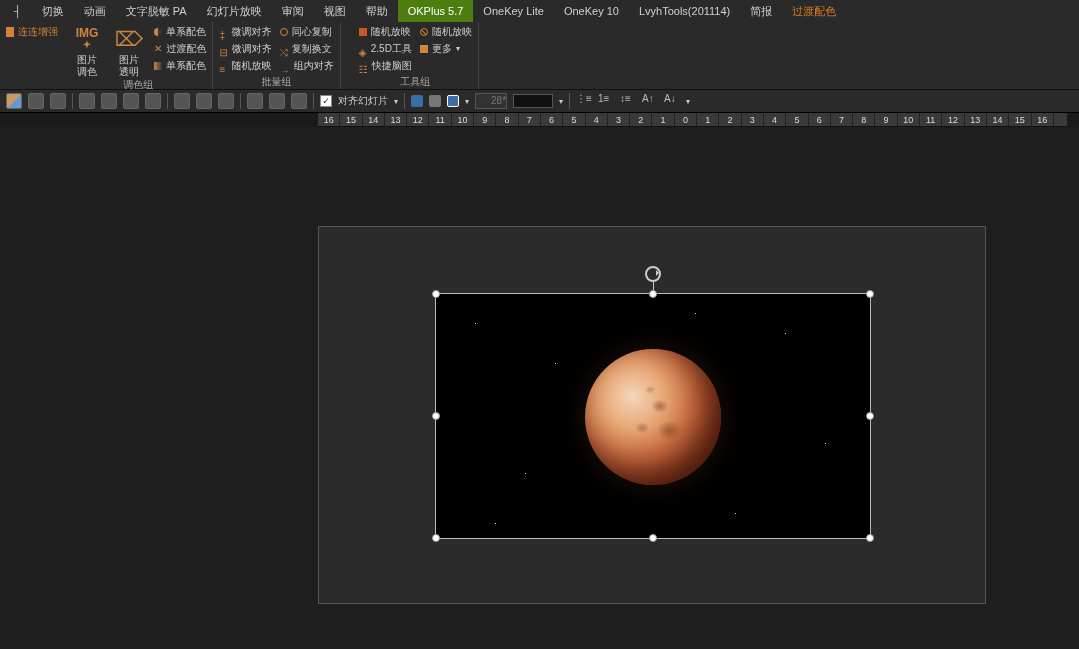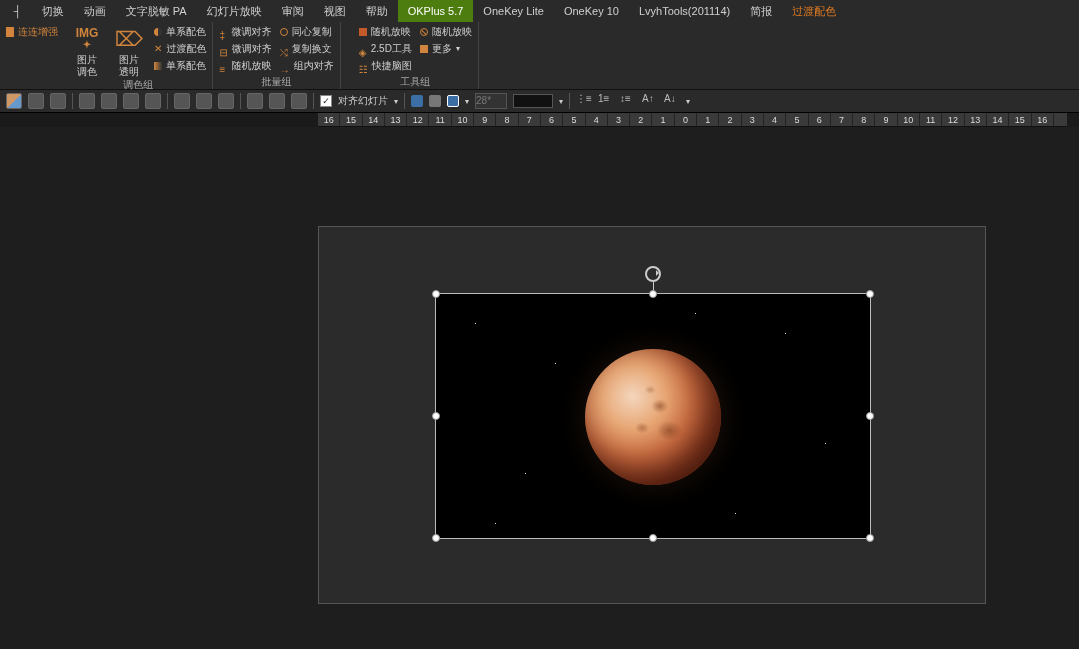--- a/index.html
+++ b/index.html
@@ -22,21 +22,21 @@
 
 .stack { display: flex; flex-direction: column; gap: 2px; }
 .smbtn { display: flex; align-items: center; gap: 4px; font-size: 10px; color: #d0d0d0; height: 15px; cursor: pointer; white-space: nowrap; line-height: 15px; }
 .smbtn .dot { width: 8px; height: 8px; flex: 0 0 8px; }
 
 
 .qtoolbar { background: #2a2a2a; height: 23px; display: flex; align-items: center; gap: 6px; padding: 0 6px; border-bottom: 1px solid #000; font-size: 10px; color: #ccc; }
 .qbtn { width: 16px; height: 16px; background: #555; border: 1px solid #666; border-radius: 2px; cursor: pointer; }
 .qsep { width: 1px; height: 16px; background: #555; }
 .qchk { width: 12px; height: 12px; background: #fff; border: 1px solid #888; display: inline-flex; align-items: center; justify-content: center; font-size: 9px; color: #222; }
-.fontsize { width: 32px; height: 16px; background: #333; border: 1px solid #555; color: #777; font-size: 10px; text-align: left; line-height: 14px; }
+.fontsize { width: 32px; height: 16px; background: #333; border: 1px solid #555; color: #777; font-size: 10px; text-align: right; line-height: 14px; }
 .fontcolor { width: 40px; height: 14px; background: #111; border: 1px solid #555; }
 .tinyswatch { width: 12px; height: 12px; border-radius: 2px; }
 
 
 .ruler { position: absolute; left: 318; top: 113px; right: 12px; height: 14px; background: #3a3a3a; border-bottom: 1px solid #111; color: #ddd; font-size: 9px; display: flex; align-items: center; overflow: hidden; }
 .ruler .tick { width: 22.3px; text-align: center; border-right: 1px solid #222; height: 14px; line-height: 14px; flex: 0 0 22.3px; }
 
 
 .canvas-area { position: absolute; left: 0; top: 127px; right: 0; bottom: 0; background: #1e1e1e; }
 .slide { position: absolute; left: 318px; top: 99px; width: 668px; height: 378px; background: #2b2b2b; border: 1px solid #555; }

